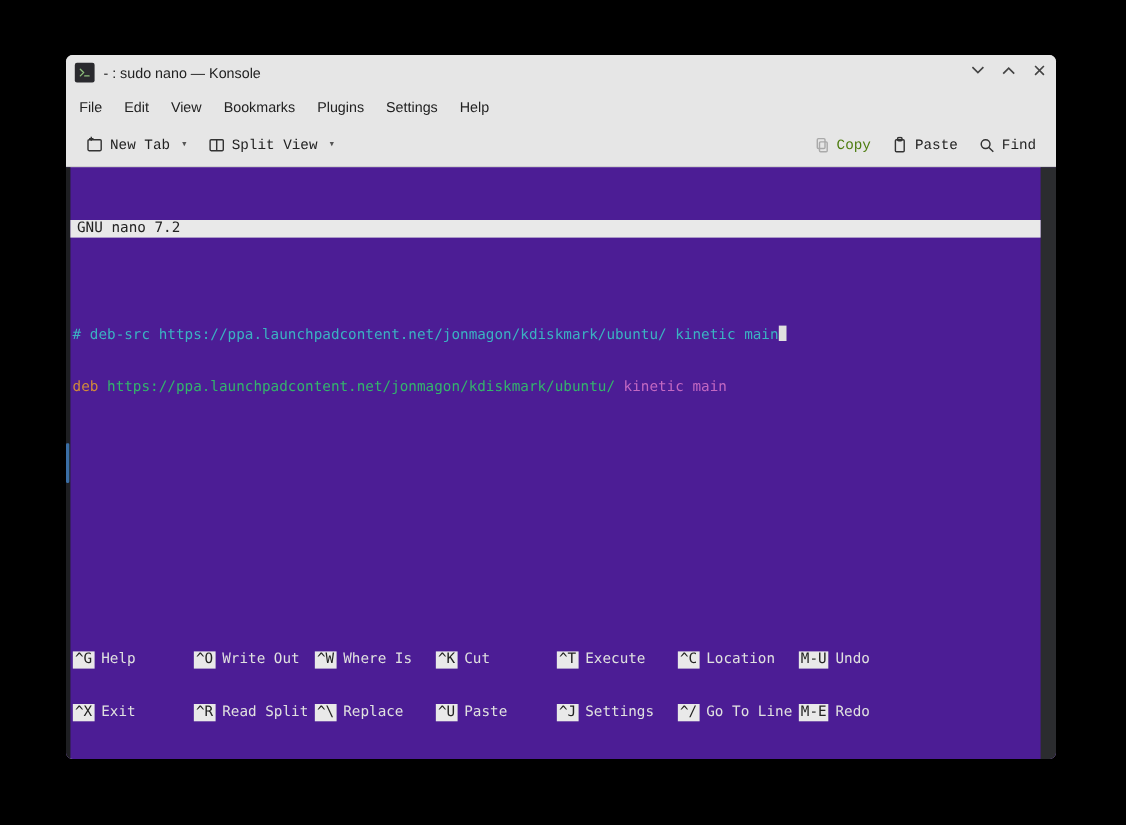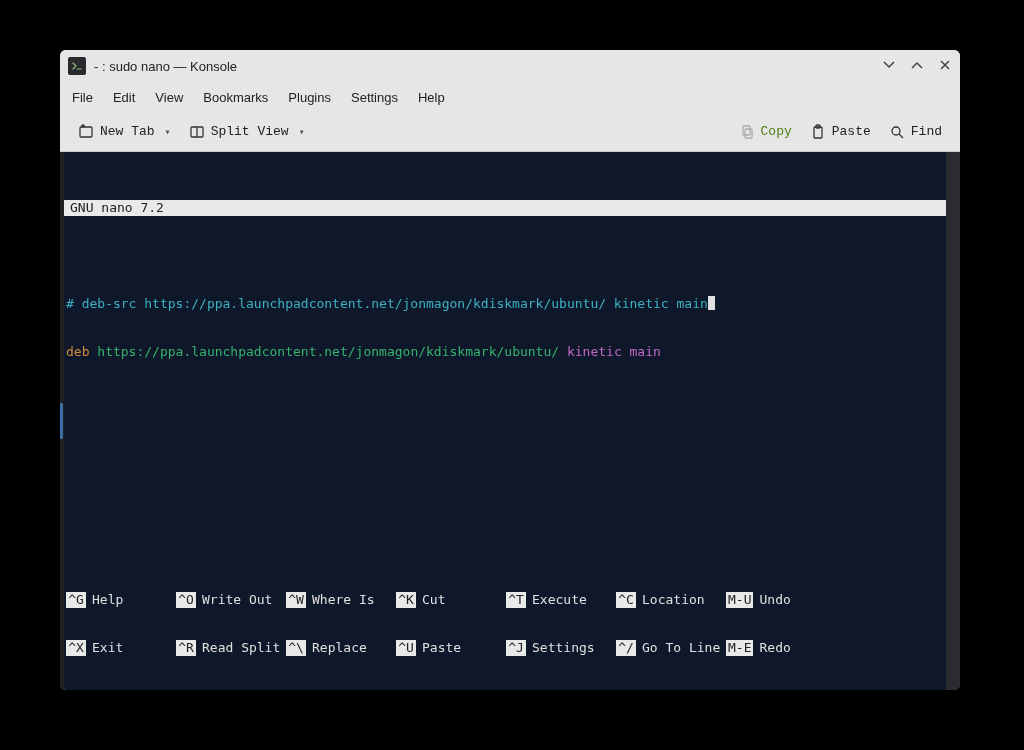--- a/index.html
+++ b/index.html
@@ -62,21 +62,21 @@
     cursor: pointer;
     font-family: Liberation Mono, monospace;
   }
   .toolbar .spacer { flex: 1; }
   .toolbar .disabled { color: #4d7c0f; }
   .toolbar svg { width: 16px; height: 16px; stroke: #333; fill: none; stroke-width: 1.3; }
   .toolbar .disabled svg { stroke: #aaa; }
   .chev { margin-left: 4px; font-size: 10px; color: #555; }
   .term-wrap {
     flex: 1;
-    background: #0f172a;
+    background: #4c1d95;
     display: flex;
     position: relative;
   }
   .term-wrap .sidebar-handle {
     width: 4px;
     background: #1e1f22;
     position: relative;
   }
   .term-wrap .sidebar-handle::after {
     content: "";

